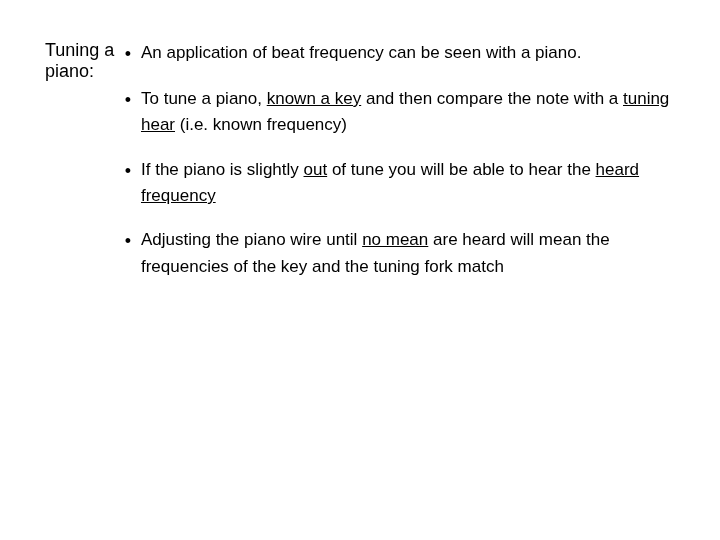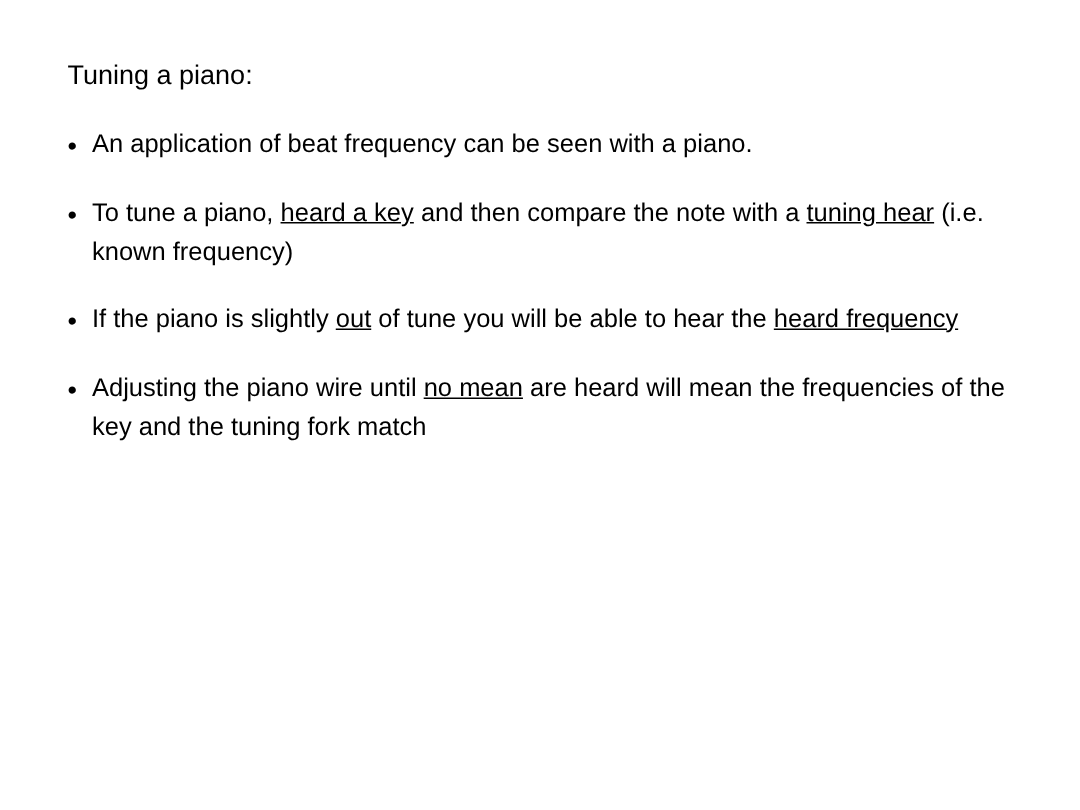--- a/index.html
+++ b/index.html
@@ -16,21 +16,21 @@
       font-size: 17px;
       color: #000000;
       overflow: hidden;
     }
 
     .slide-container {
       width: 720px;
       height: 540px;
       padding: 40px 45px 40px 45px;
       display: flex;
-      flex-direction: column;
+      flex-direction: row;
       justify-content: flex-start;
     }
 
     .title {
       font-size: 18px;
       font-weight: normal;
       margin-bottom: 22px;
       color: #000000;
     }
 
@@ -78,21 +78,21 @@
     <li class="bullet-item">
       <span class="bullet-dot">•</span>
       <span class="bullet-text">
         An application of beat frequency can be seen with a piano.
       </span>
     </li>
 
     <li class="bullet-item">
       <span class="bullet-dot">•</span>
       <span class="bullet-text">
-        To tune a piano, <span class="underline">heard a key</span> and then compare the note with a <span class="underline">tuning hear</span> (i.e. known frequency)
+        To tune a piano, <span class="underline">known a key</span> and then compare the note with a <span class="underline">tuning hear</span> (i.e. known frequency)
       </span>
     </li>
 
     <li class="bullet-item">
       <span class="bullet-dot">•</span>
       <span class="bullet-text">
         If the piano is slightly <span class="underline">out</span> of tune you will be able to hear the <span class="underline">heard frequency</span>
       </span>
     </li>
 

